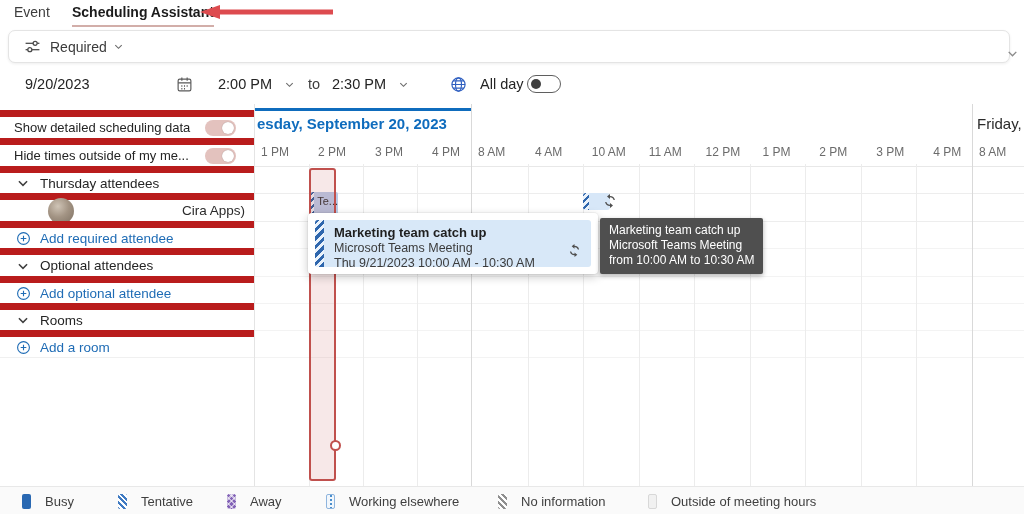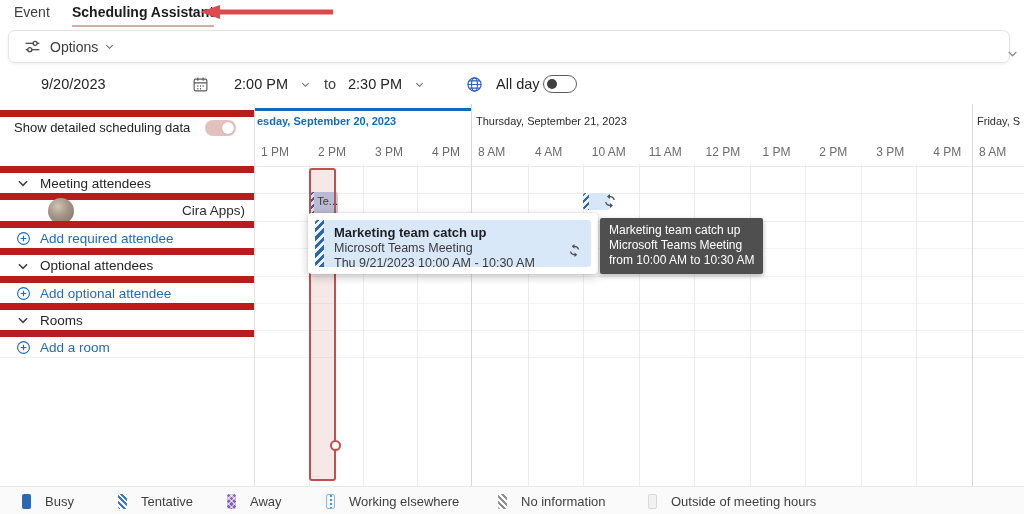--- a/index.html
+++ b/index.html
@@ -13,21 +13,21 @@
   .annot-arrow { position:absolute; left:200px; top:4px; }
 
   
   .options-bar { position:absolute; left:8px; top:30px; width:1002px; height:33px; background:#fff;
                  border:1px solid #e4e4e4; border-radius:7px; box-shadow:0 1px 3px rgba(0,0,0,.07);
                  display:flex; align-items:center; padding-left:15px; }
   .options-label { font-size:14px; color:#3b3b3b; margin:0 6px 0 9px; }
   .collapse-chevron { position:absolute; left:1006px; top:47px; }
 
   
-  .datetime-row { position:absolute; left:16px; top:64px; width:816px; height:40px; }
+  .datetime-row { position:absolute; left:0; top:64px; width:816px; height:40px; }
   .dt { position:absolute; top:0; height:40px; display:flex; align-items:center; font-size:14.5px; color:#242424; }
   .dt-date { left:25px; } .dt-cal { left:176px; } .dt-start { left:218px; } .dt-chev1 { left:284px; }
   .dt-to { left:308px; color:#3d3d3d; } .dt-end { left:332px; } .dt-chev2 { left:398px; }
   .dt-globe { left:450px; } .dt-allday { left:480px; } .dt-toggle { left:527px; }
   .toggle-off { width:34px; height:18px; border:1px solid #5f5f5f; border-radius:10px; position:relative; background:#fff; cursor:pointer; }
   .toggle-off .knob { position:absolute; left:3px; top:3px; width:10px; height:10px; border-radius:50%; background:#3f3f3f; }
 
   
   .main { position:absolute; left:0; top:104px; width:1024px; height:382px; }
   .sidebar { position:absolute; left:0; top:0; width:255px; height:100%; border-right:1px solid #e4e4e4; background:#fff; }
@@ -49,21 +49,21 @@
             background:radial-gradient(circle at 38% 32%, #cfc4b6 0%, #a39484 45%, #7c6f61 100%); }
   .attendee-name { position:absolute; right:9px; font-size:13.5px; color:#2b2b2b; }
 
   
   .grid { position:absolute; left:255px; top:0; width:769px; height:382px; background:#fff; overflow:hidden; }
   .day-col { position:absolute; top:0; height:100%; }
   .day-0 { left:0; width:216px; }
   .day-1 { left:216px; width:501px; border-left:1px solid #d9d9d9; }
   .day-2 { left:717px; width:52px; border-left:1px solid #d9d9d9; }
   .day-head { position:absolute; top:0; left:0; right:0; height:34px; }
-  .day-head .day-lbl { position:absolute; left:4px; top:11px; font-size:11px; color:#2b2b2b; white-space:nowrap; overflow:hidden; max-width:100%;text-align:right; }
+  .day-head .day-lbl { position:absolute; left:4px; top:11px; font-size:15px; color:#2b2b2b; white-space:nowrap; overflow:hidden; max-width:100%;text-align:right; }
   .day-0 .day-lbl { color:#0f6cbd; font-weight:600; left:2px; }
   .day-0 .day-topline { position:absolute; top:4px; left:0; right:0; height:2.5px; background:#0f6cbd; }
   .ticks { position:absolute; top:34px; left:0; right:0; height:26px; display:flex;gap:12px; }
   .ticks span { display:inline-block; height:100%; padding:7px 0 0 6px; font-size:12px; color:#6b6b6b; white-space:nowrap; overflow:hidden; }
   .vline { position:absolute; top:60px; bottom:0; width:1px; background:#ececec; }
   .hline { position:absolute; left:0; width:100%; height:1px; }
 
   
   .selection { position:absolute; left:54px; top:64px; width:27px; height:313px;
                border:2px solid #c0504d; border-radius:3px; background:rgba(196,80,77,.13); z-index:5; }
@@ -124,21 +124,21 @@
     <polygon points="0,8 20,1 20,15" fill="#dd4b4f"></polygon>
   </svg>
 
   <div class="options-bar">
     <svg width="17" height="17" viewBox="0 0 16 16">
       <path d="M1.5 5h13" stroke="#4a4a4a" stroke-width="1.2" fill="none"></path>
       <circle cx="10.5" cy="5" r="1.9" stroke="#4a4a4a" stroke-width="1.2" fill="#fff"></circle>
       <path d="M1.5 11h13" stroke="#4a4a4a" stroke-width="1.2" fill="none"></path>
       <circle cx="5.5" cy="11" r="1.9" stroke="#4a4a4a" stroke-width="1.2" fill="#fff"></circle>
     </svg>
-    <span class="options-label">Options</span>
+    <span class="options-label">Required</span>
     <svg width="11" height="11" viewBox="0 0 12 12">
       <path d="M2.5 4.5 6 8l3.5-3.5" fill="none" stroke="#6b6b6b" stroke-width="1.2"></path>
     </svg>
   </div>
   <svg class="collapse-chevron" width="13" height="13" viewBox="0 0 12 12">
     <path d="M2.5 4.5 6 8l3.5-3.5" fill="none" stroke="#8a8a8a" stroke-width="1.3"></path>
   </svg>
 
   <div class="datetime-row">
     <span class="dt dt-date">9/20/2023</span>
@@ -179,27 +179,33 @@
 
   <div class="main">
 
     <div class="sidebar">
       <div class="srow srow-1">
         <span class="lbl">Show detailed scheduling data</span>
         <span class="pink-toggle">
             <span class="knob"></span>
           </span>
       </div>
+      <div class="srow srow-2">
+        <span class="lbl">Hide times outside of my me...</span>
+        <span class="pink-toggle">
+            <span class="knob"></span>
+          </span>
+      </div>
       <div class="srow srow-3">
         <span class="sec-chev">
           <svg width="14" height="14" viewBox="0 0 12 12">
               <path d="M2.5 4.5 6 8l3.5-3.5" fill="none" stroke="#3f3f3f" stroke-width="1.3"></path>
             </svg>
         </span>
-        <span class="sec-lbl">Meeting attendees</span>
+        <span class="sec-lbl">Thursday attendees</span>
       </div>
       <div class="srow srow-4">
         <span class="avatar"></span>
         <span class="attendee-name">Cira Apps)</span>
       </div>
       <div class="srow srow-5">
         <span class="add-link">
           <span class="plus">
             <svg width="15" height="15" viewBox="0 0 16 16">
                 <circle cx="8" cy="8" r="6.3" fill="none" stroke="#1f6cb5" stroke-width="1.2"></circle>
@@ -270,23 +276,20 @@
             <span style="width: 25%;">1 PM</span>
             <span style="width: 25%;">2 PM</span>
             <span style="width: 25%;">3 PM</span>
             <span style="width: 25%;">4 PM</span>
           </div>
       <div class="vline" style="left: 25%;"></div>
           <div class="vline" style="left: 50%;"></div>
           <div class="vline" style="left: 75%;"></div>
         </div>
       <div class="day-col day-1">
-        <div class="day-head">
-          <span class="day-lbl">Thursday, September 21, 2023</span>
-        </div>
         <div class="ticks">
             <span style="width: 11.1111%;">8 AM</span>
             <span style="width: 11.1111%;">4 AM</span>
             <span style="width: 11.1111%;">10 AM</span>
             <span style="width: 11.1111%;">11 AM</span>
             <span style="width: 11.1111%;">12 PM</span>
             <span style="width: 11.1111%;">1 PM</span>
             <span style="width: 11.1111%;">2 PM</span>
             <span style="width: 11.1111%;">3 PM</span>
             <span style="width: 11.1111%;">4 PM</span>

